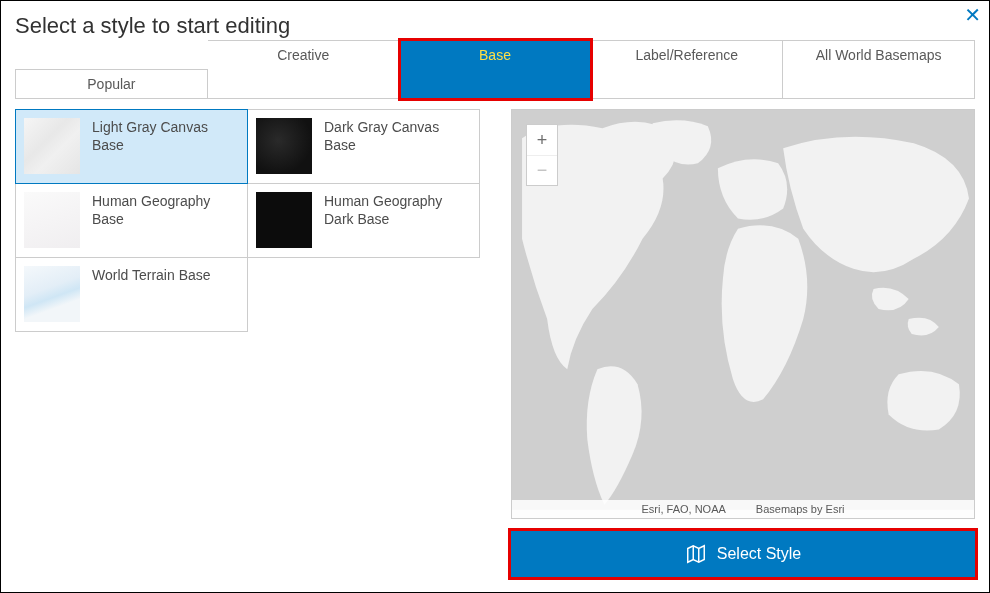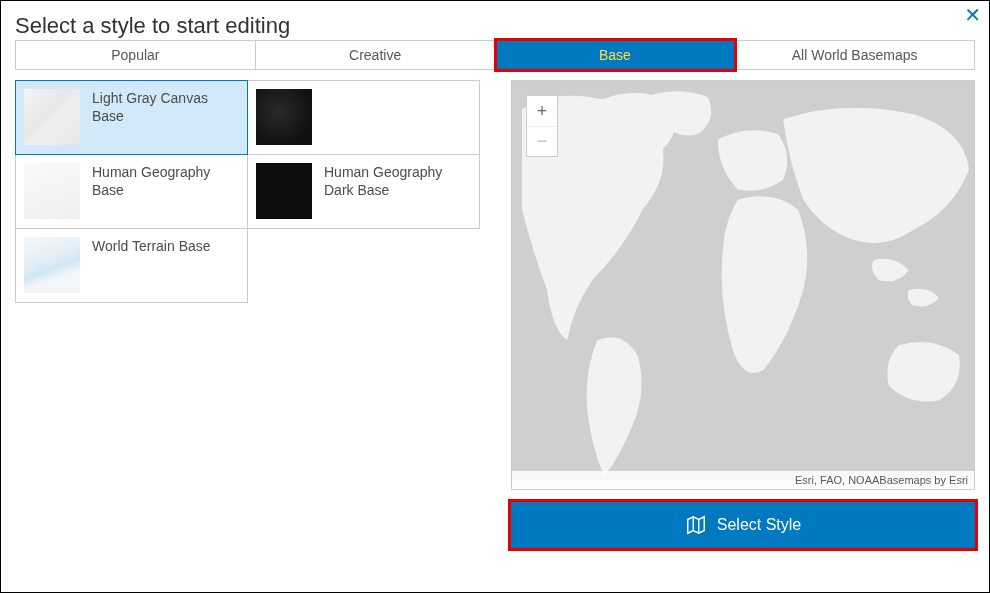--- a/index.html
+++ b/index.html
@@ -44,21 +44,21 @@
     text-align: center;
     padding: 6px 4px;
     border: 1px solid #ccc;
     border-left: none;
     font-size: 14px;
     color: #595959;
     background: #fff;
     cursor: pointer;
     position: relative;
   }
-  .tab:first-child { border-left: 1px solid #ccc; }
+  .tab:first-child { border-left: 1px solid #ccc; margin-top: 29px; }
   .tab.active {
     background: #0079c1;
     color: #fde047;
     border-color: #0079c1;
   }
   .tab.highlight-red {
     outline: 3px solid #e60000;
     outline-offset: -1px;
     z-index: 2;
   }
@@ -150,23 +150,24 @@
   .attribution {
     position: absolute;
     bottom: 0;
     left: 0;
     right: 0;
     height: 18px;
     background: rgba(255,255,255,0.85);
     font-size: 11px;
     color: #595959;
     display: flex;
-    justify-content: flex-end;
+    justify-content: center;
     align-items: center;
     padding: 0 6px;
+    gap: 30px;
   }
   .select-btn-wrap {
     margin-top: 12px;
     outline: 3px solid #e60000;
     outline-offset: 0;
   }
   .select-btn {
     width: 100%;
     height: 46px;
     background: #0079c1;
@@ -185,31 +186,33 @@
 <body>
 
 <div class="dialog">
   <div class="close-x">✕</div>
   <h1 class="title">Select a style to start editing</h1>
 
   <div class="tabs">
     <div class="tab"><span>Popular</span></div>
     <div class="tab"><span>Creative</span></div>
     <div class="tab active highlight-red"><span>Base</span></div>
+    <div class="tab"><span>Label/Reference</span></div>
     <div class="tab"><span>All World Basemaps</span></div>
   </div>
 
   <div class="content-row">
     <div class="styles-grid">
       <div class="style-card selected">
         <div class="thumb light"></div>
         <div class="style-label">Light Gray Canvas Base</div>
       </div>
       <div class="style-card">
         <div class="thumb dark"></div>
+        <div class="style-label">Dark Gray Canvas Base</div>
       </div>
       <div class="style-card">
         <div class="thumb humlight"></div>
         <div class="style-label">Human Geography Base</div>
       </div>
       <div class="style-card">
         <div class="thumb humdark"></div>
         <div class="style-label">Human Geography Dark Base</div>
       </div>
       <div class="style-card">

